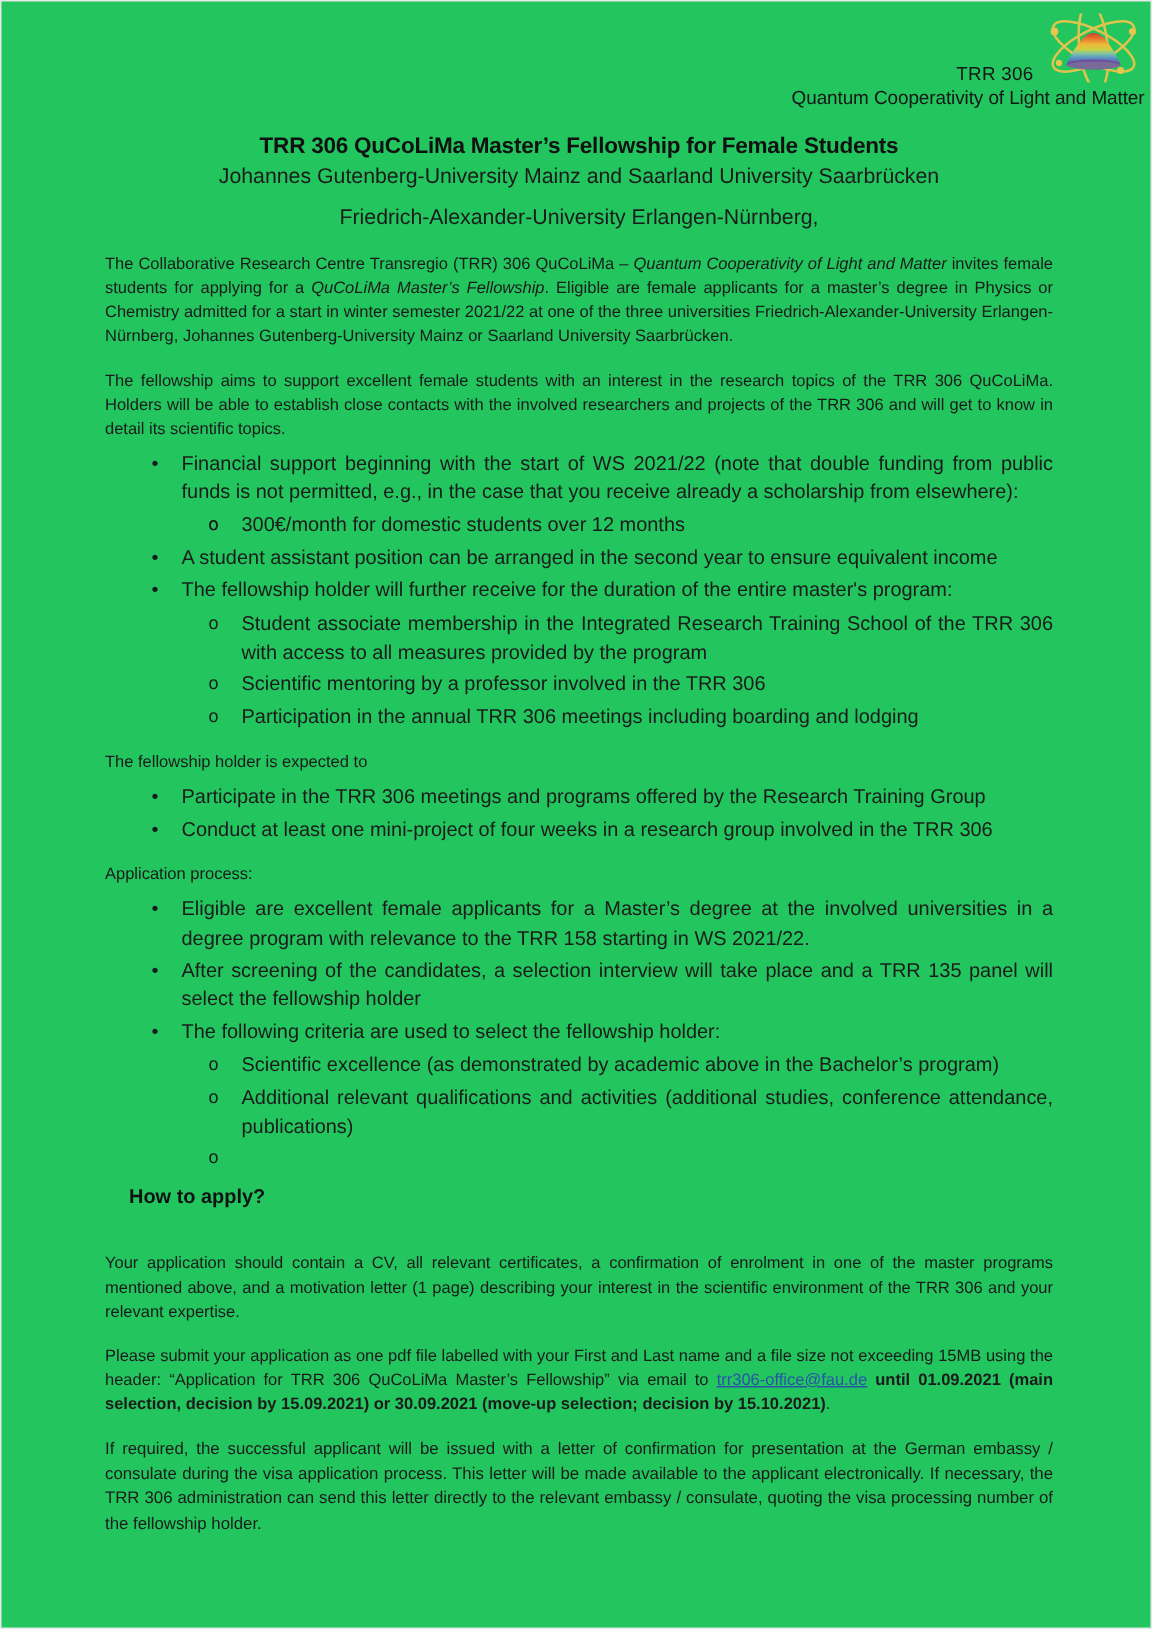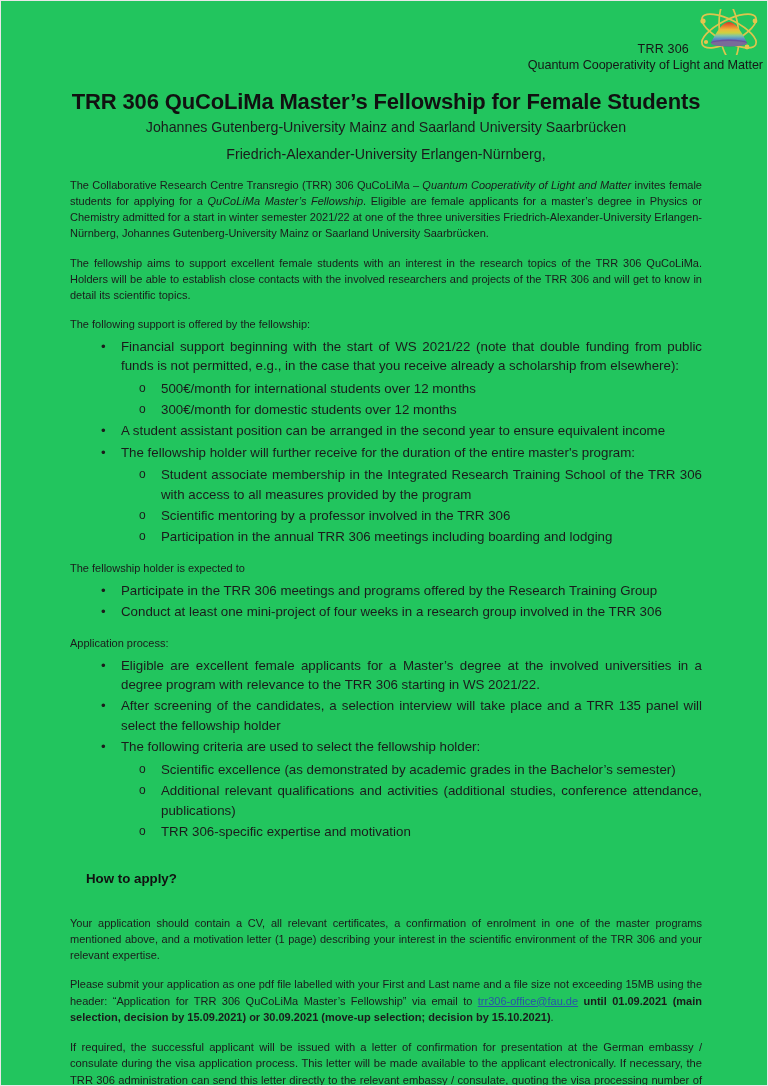--- a/index.html
+++ b/index.html
@@ -71,21 +71,21 @@
     color: #161616;
     letter-spacing: -0.05px;
     margin-top: 2px;
     white-space: nowrap;
     text-align: right;
   }
 
   
   .doc-title {
     text-align: center;
-    font-size: 22px;
+    font-size: 15px;
     font-weight: bold;
     color: #111;
     margin: 0;
     padding-top: 88px;
     letter-spacing: -0.15px;
   }
   .doc-sub {
     text-align: center;
     font-size: 14.2px;
     color: #1b1b1b;
@@ -220,29 +220,27 @@
   <div class="content">
 
     <h1 class="doc-title">TRR 306 QuCoLiMa Master’s Fellowship for Female Students</h1>
     <div class="doc-sub tight">Johannes Gutenberg-University Mainz and Saarland University Saarbrücken</div>
     <div class="doc-sub">Friedrich-Alexander-University Erlangen-Nürnberg,</div>
 
     <p class="para"><span>The Collaborative Research Centre Transregio (TRR) 306 QuCoLiMa – </span><span class="ital">Quantum Cooperativity of Light and Matter</span><span> invites female students for applying for a </span><span class="ital">QuCoLiMa Master’s Fellowship</span><span>. Eligible are female applicants for a master’s degree in Physics or Chemistry admitted for a start in winter semester 2021/22 at one of the three universities Friedrich-Alexander-University Erlangen-Nürnberg, Johannes Gutenberg-University Mainz or Saarland University Saarbrücken.</span></p>
 
     <p class="para">The fellowship aims to support excellent female students with an interest in the research topics of the TRR 306 QuCoLiMa. Holders will be able to establish close contacts with the involved researchers and projects of the TRR 306 and will get to know in detail its scientific topics.</p>
 
-    <p class="para lead">The following support is offered by the fellowship:</p>
     <ul class="lv1">
       <li>
         <span class="bullet">•</span>
         <span>Financial support beginning with the start of WS 2021/22 (note that double funding from public funds is not permitted, e.g., in the case that you receive already a scholarship from elsewhere):</span>
         <ul class="lv2">
           <li class="nojust">
             <span class="bullet">o</span>
-            <span>500€/month for international students over 12 months</span>
           </li>
           <li class="nojust">
             <span class="bullet">o</span>
             <span>300€/month for domestic students over 12 months</span>
           </li>
         </ul>
       </li>
       <li class="nojust">
         <span class="bullet">•</span>
         <span>A student assistant position can be arranged in the second year to ensure equivalent income</span>
@@ -276,41 +274,40 @@
       <li class="nojust">
         <span class="bullet">•</span>
         <span>Conduct at least one mini-project of four weeks in a research group involved in the TRR 306</span>
       </li>
     </ul>
 
     <p class="para lead">Application process:</p>
     <ul class="lv1">
       <li>
         <span class="bullet">•</span>
-        <span>Eligible are excellent female applicants for a Master’s degree at the involved universities in a degree program with relevance to the TRR 306 starting in WS 2021/22.</span>
+        <span>Eligible are excellent female applicants for a Master’s degree at the involved universities in a degree program with relevance to the TRR 158 starting in WS 2021/22.</span>
       </li>
       <li>
         <span class="bullet">•</span>
         <span>After screening of the candidates, a selection interview will take place and a TRR 135 panel will select the fellowship holder</span>
       </li>
       <li class="nojust">
         <span class="bullet">•</span>
         <span>The following criteria are used to select the fellowship holder:</span>
         <ul class="lv2">
           <li class="nojust">
             <span class="bullet">o</span>
-            <span>Scientific excellence (as demonstrated by academic grades in the Bachelor’s semester)</span>
+            <span>Scientific excellence (as demonstrated by academic above in the Bachelor’s program)</span>
           </li>
           <li>
             <span class="bullet">o</span>
             <span>Additional relevant qualifications and activities (additional studies, conference attendance, publications)</span>
           </li>
           <li class="nojust">
             <span class="bullet">o</span>
-            <span>TRR 306-specific expertise and motivation</span>
           </li>
         </ul>
       </li>
     </ul>
 
     <div class="heading-q">How to apply?</div>
     <p class="para tight">Your application should contain a CV, all relevant certificates, a confirmation of enrolment in one of the master programs mentioned above, and a motivation letter (1 page) describing your interest in the scientific environment of the TRR 306 and your relevant expertise.</p>
 
     <p class="para"><span>Please submit your application as one pdf file labelled with your First and Last name and a file size not exceeding 15MB using the header: “Application for TRR 306 QuCoLiMa Master’s Fellowship” via email to </span><a class="maillink" href="#">trr306-office@fau.de</a><span class="bold"> until 01.09.2021 (main selection, decision by 15.09.2021) or 30.09.2021 (move-up selection; decision by 15.10.2021)</span><span>.</span></p>
 

